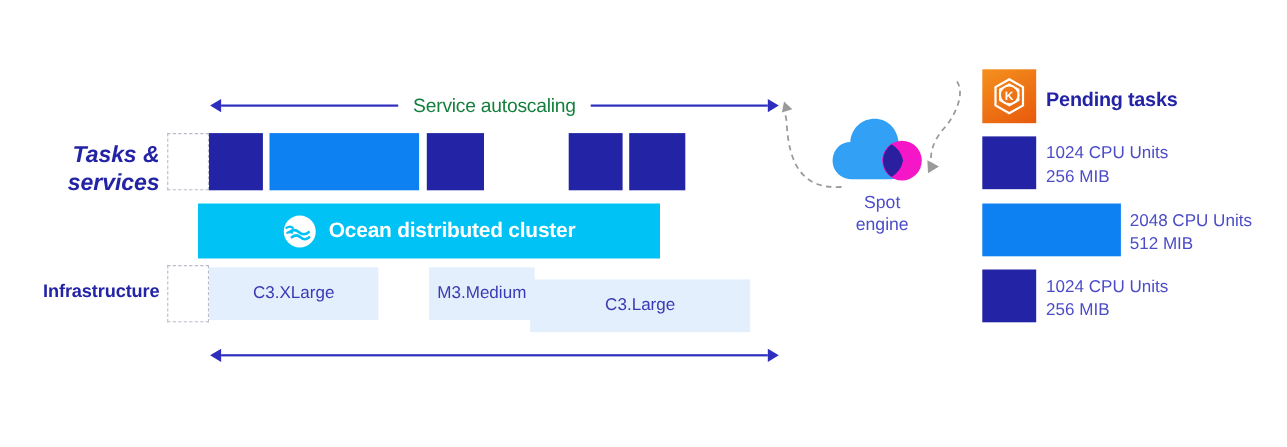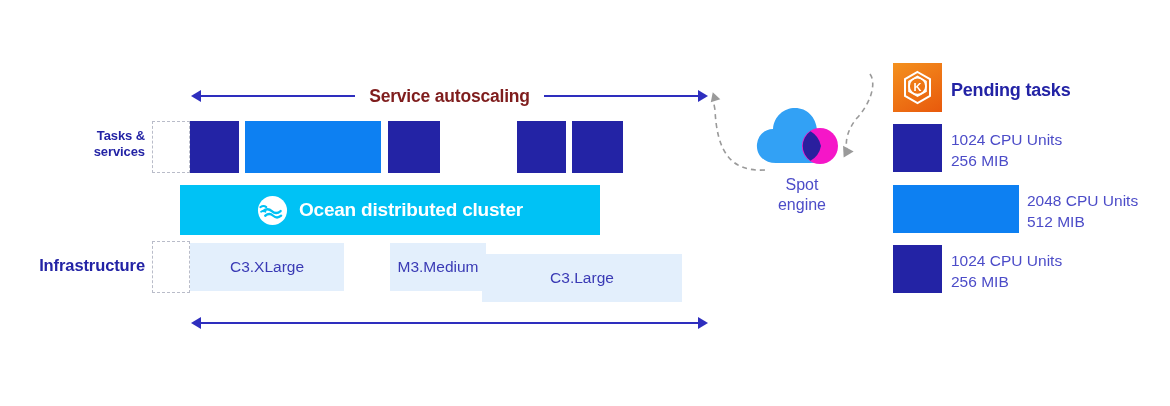--- a/index.html
+++ b/index.html
@@ -22,21 +22,22 @@
   .row-label {
     position: absolute;
     color: #2323A5;
     font-weight: bold;
     text-align: right;
     line-height: 1.25;
     letter-spacing: -0.1px;
   }
   #label-tasks {
     left: 10px; top: 128px; width: 135px;
-    font-size: 13px;
+    font-size: 21px;
+    font-style: italic;
   }
   #label-infra {
     left: 0px; top: 255px; width: 145px;
     font-size: 16.5px;
   }
 
   
   .dashed-box {
     position: absolute;
     border: 1.4px dashed #b9bcc9;
@@ -52,22 +53,22 @@
     display: flex;
     align-items: center;
     height: 22px;
   }
   .arrow-line {
     flex: 1 1 auto;
     height: 2px;
     background: #2E2EBE;
   }
   .arrow-label {
-    color: #7f1d1d;
-    font-weight: bold;
+    color: #15803d;
+    font-weight: normal;
     font-size: 17.5px;
     white-space: nowrap;
     padding: 0 14px;
     letter-spacing: -0.2px;
     text-align: center;
   }
   .head {
     width: 0; height: 0;
     flex: 0 0 auto;
   }

